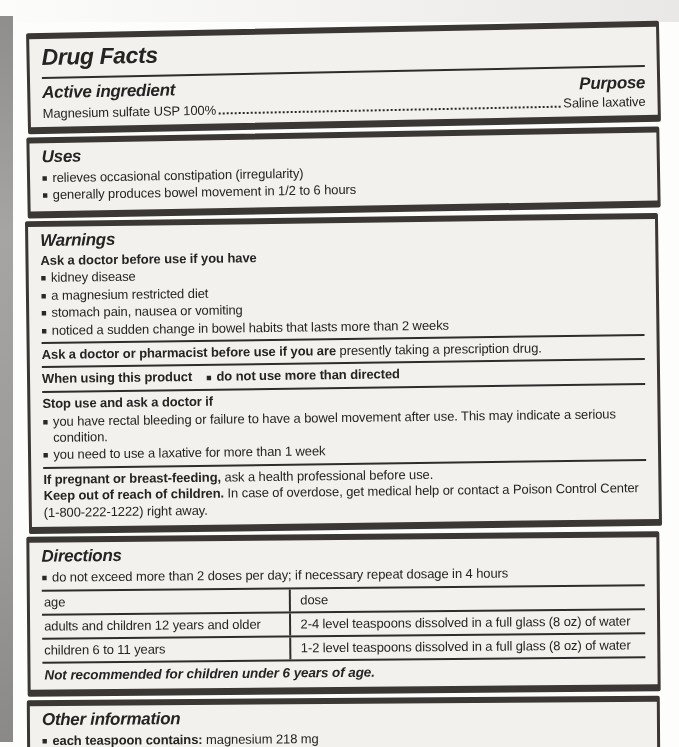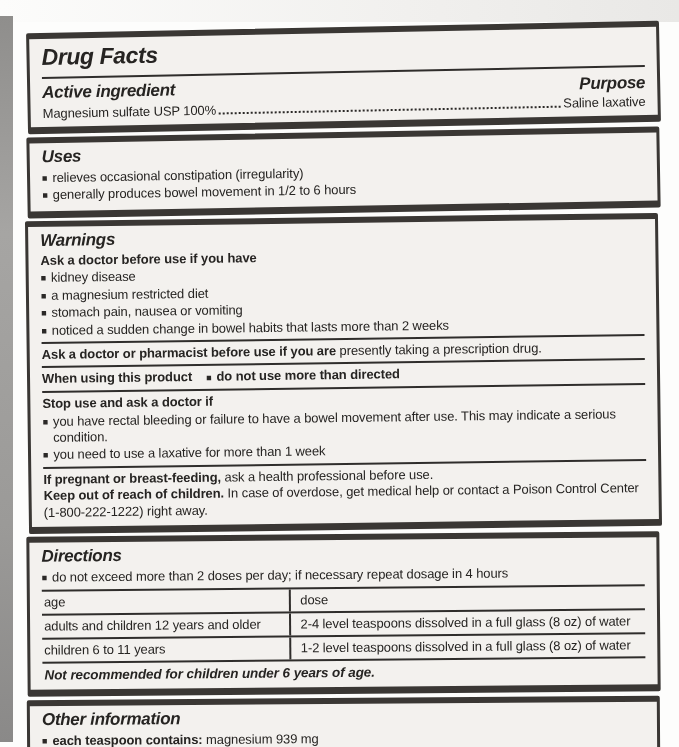--- a/index.html
+++ b/index.html
@@ -181,19 +181,19 @@
     <div class="note">Not recommended for children under 6 years of age.</div>
   </div>
 
   <div class="sec">
     <div class="h-sec">Other information</div>
     <div class="body-txt">
       <div class="bullet-row">
         <span class="sq">■</span>
         <span class="btxt">
           <span class="bold">each teaspoon contains:</span>
-          <span>magnesium 939 mg</span>
+          <span>magnesium 218 mg</span>
         </span>
       </div>
     </div>
   </div>
 
 </div>
 
 </body></html>

